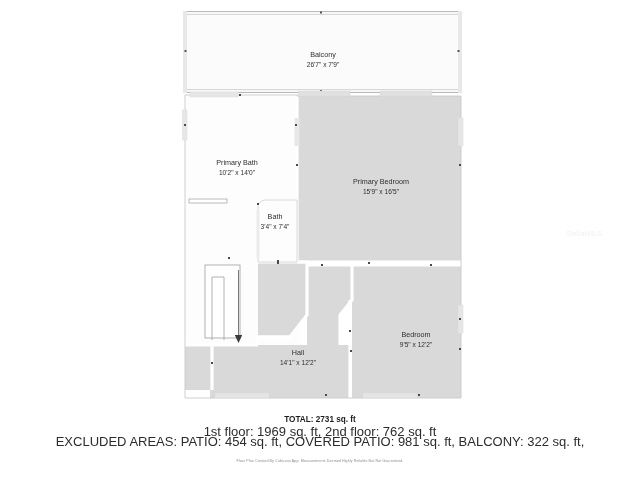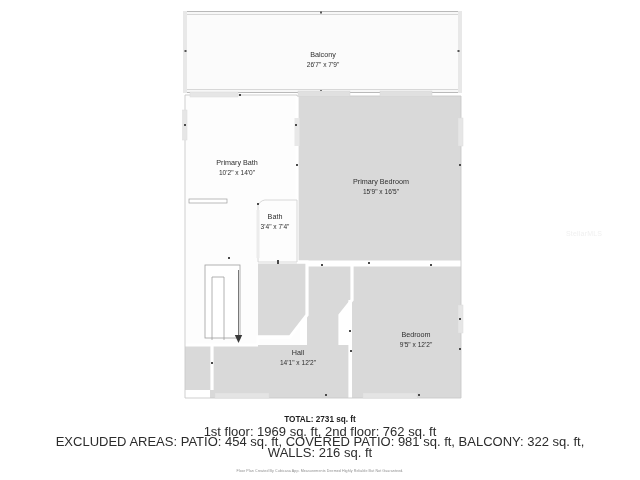--- a/index.html
+++ b/index.html
@@ -229,17 +229,16 @@
     </g>
 
   </svg>
 
   <div class="watermark">StellarMLS</div>
 
   <div id="summary">
     <span class="total">TOTAL: 2731 sq. ft</span>
     <span class="floors">1st floor: 1969 sq. ft, 2nd floor: 762 sq. ft</span>
     <span class="excluded">EXCLUDED AREAS: PATIO: 454 sq. ft, COVERED PATIO: 981 sq. ft, BALCONY: 322 sq. ft,</span>
-    <span class="walls">WALLS: 216 sq. ft</span>
     <span class="disclaimer">Floor Plan Created By Cubicasa App. Measurements Deemed Highly Reliable But Not Guaranteed.</span>
   </div>
 
 </div>
 
 </body></html>

